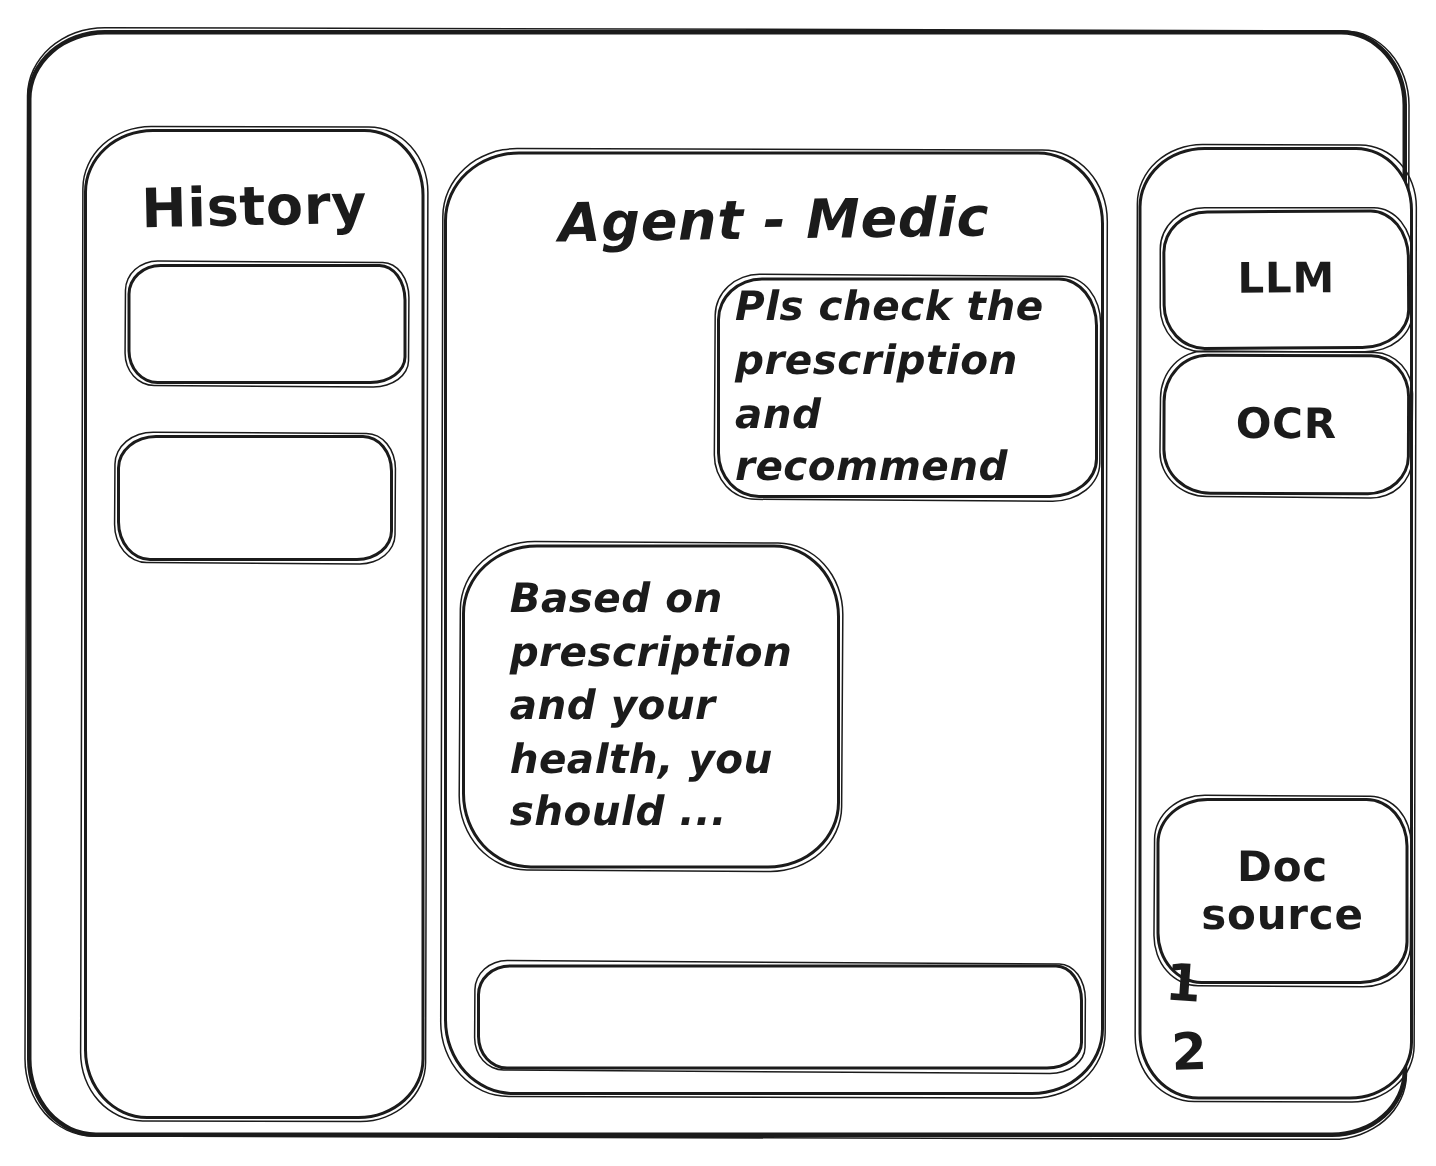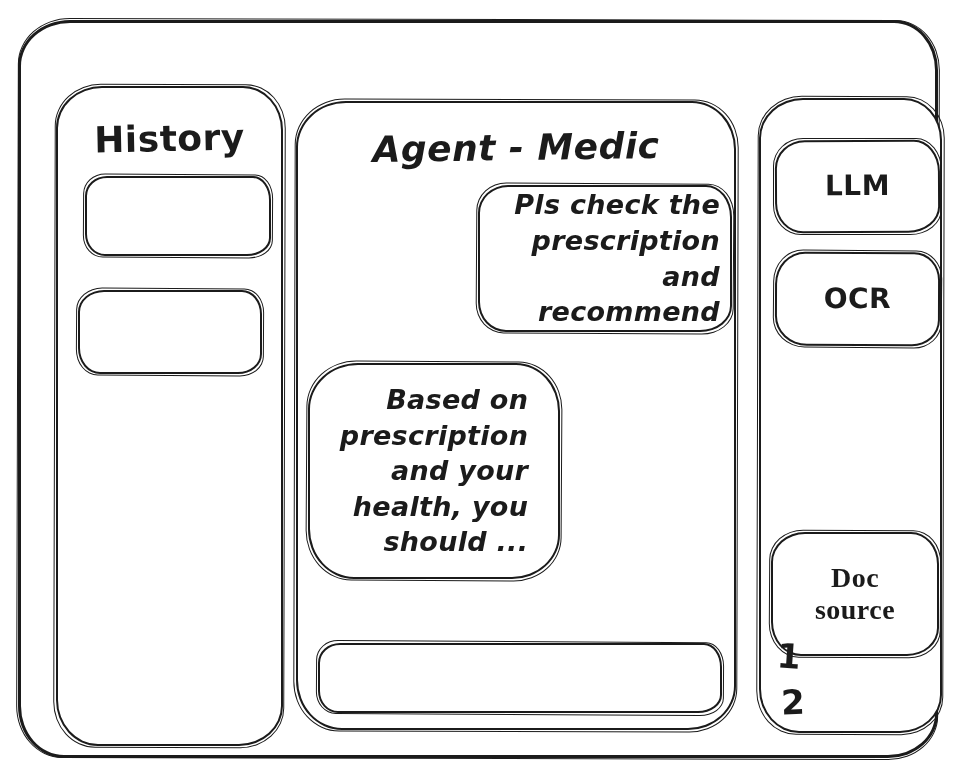--- a/index.html
+++ b/index.html
@@ -39,21 +39,21 @@
     width:100%;
     text-align:center;
     font-weight:600;
     letter-spacing:.5px;
     white-space:nowrap;
   }
   .bubble{
     display:flex;
     align-items:center;
     justify-content:center;
-    text-align:right;
+    text-align:left;
     font-size:27px;
     font-weight:600;
     line-height:1.32;
     white-space:pre-line;
     letter-spacing:.3px;
   }
   .toolbox{
     display:flex;
     align-items:center;
     justify-content:center;
@@ -112,33 +112,33 @@
   .tools{
     left:738px;top:75px;width:183px;height:635px;
     border-radius:44px 38px 42px 40px / 40px 42px 38px 44px;
   }
   .tool-llm{
     left:14px;top:40px;width:165px;height:93px;
     border-radius:30px 26px 32px 28px / 28px 32px 26px 30px;
     transform:rotate(-.3deg);
   }
   .tool-ocr{
-    left:14px;top:152px;width:165px;height:94px;
+    left:14px;top:136px;width:165px;height:94px;
     border-radius:30px 26px 28px 32px / 32px 28px 26px 30px;
     transform:rotate(.2deg);
   }
   .tool-params{
     left:6px;top:324px;width:166px;height:70px;
     border-radius:26px 22px 28px 24px / 24px 28px 22px 26px;
   }
   .tool-doc{
     left:10px;top:432px;width:168px;height:124px;
     border-radius:34px 28px 32px 30px / 30px 32px 28px 34px;
   }
-  .tool-doc .doc-label{white-space:normal;width:120px;font-family:Liberation Serif, serif;}
+  .tool-doc .doc-label{white-space:normal;width:120px;}
   .note{
     position:absolute;
     font-size:34px;
     font-weight:600;
   }
   .note-1{left:16px;top:536px;transform:rotate(4deg);}
   .note-2{left:20px;top:582px;transform:rotate(-2deg);}
 </style>
 </head>
 <body>

